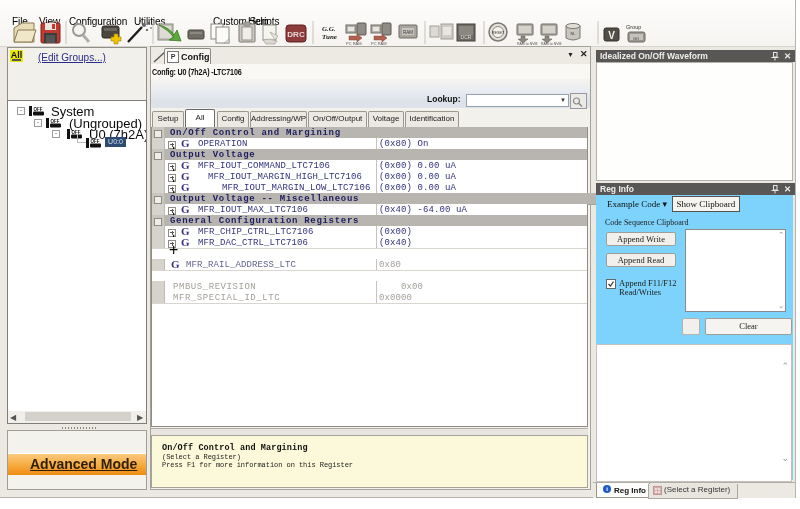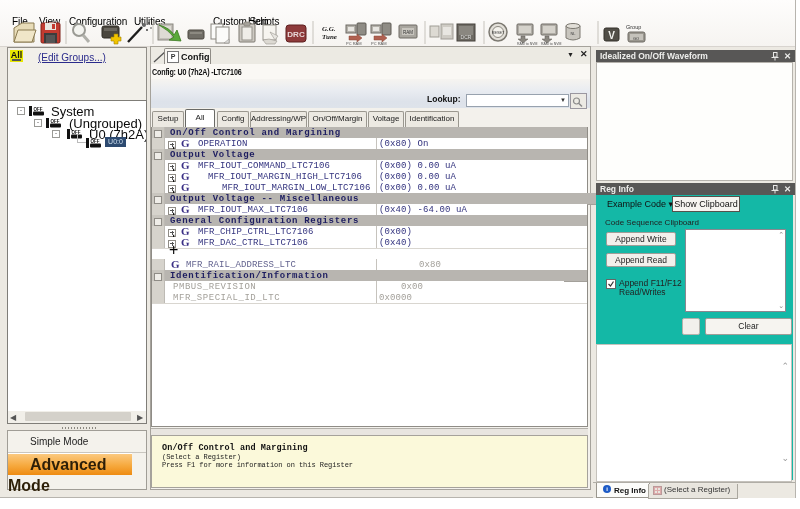--- a/index.html
+++ b/index.html
@@ -227,25 +227,23 @@
       <div class="ab" style="left:129px;top:2px;font-size:8px;color:#555;">▶</div>
     </div>
   </div>
 
   <div class="ab" style="left:7px;top:425px;width:140px;height:5px;">
     <div class="ab" style="left:55px;top:2px;width:34px;height:2px;
          background:repeating-linear-gradient(90deg,#8b8880 0 1px,transparent 1px 3px);"></div>
   </div>
 
   <div class="ab" style="left:7px;top:430px;width:140px;height:60px;border:1px solid #a09d96;box-sizing:border-box;background:#f4f2ec;">
-    <div class="ab" style="left:0;top:0;width:138px;height:21px;border-bottom:1px solid #c9c6bf;
-         font-size:10px;color:#222;line-height:21px;"><span style="margin-left:22px;">Simple Mode</span></div>
-    <div class="ab" style="left:0;top:22px;width:124px;height:21px;
+    <div class="ab" style="left:0;top:22px;width:138px;height:21px;
          background:linear-gradient(#fbc97f,#f6a93e 55%,#ee8b12);border-top:1px solid #fff;
-         font-size:16px;color:#2d1f08;line-height:21px;font-weight:bold;"><span style="margin-left:22px;">Advanced Mode</span></div>
+         font-size:14px;color:#2d1f08;line-height:21px;font-weight:bold;text-decoration:underline;"><span style="margin-left:22px;">Advanced Mode</span></div>
     <div class="ab" style="left:0;top:44px;width:138px;height:14px;"></div>
   </div>
 
   <div class="ab" style="left:150px;top:46px;width:441px;height:444px;background:#f4f2ed;border:1px solid #a5a29b;box-sizing:border-box;">
 
     <div class="ab" style="left:0;top:0;width:439px;height:17px;background:#eceae3;border-bottom:1px solid #b3b0a9;">
       <svg class="ab" style="left:2px;top:2px;" width="16" height="14" viewBox="0 0 16 14">
         <line x1="1" y1="13" x2="13" y2="2" stroke="#555" stroke-width="1.3"></line>
       </svg>
       <div class="ab" style="left:13px;top:1px;width:45px;height:16px;background:#f6f4ef;border:1px solid #8f8c86;border-bottom:none;border-radius:2px 2px 0 0;">
@@ -271,21 +269,21 @@
       <svg width="13" height="12" viewBox="0 0 13 12">
           <circle cx="5.5" cy="5" r="3" fill="none" stroke="#8a8a8a" stroke-width="1.2"></circle>
           <line x1="8" y1="7.5" x2="11" y2="10.5" stroke="#8a8a8a" stroke-width="1.5"></line>
         </svg>
     </div>
 
     <div class="tab2" style="left:1px;top:64px;width:30px;line-height:14px;">Setup</div>
     <div class="tab2" style="left:34px;top:62px;width:28px;height:17px;background:#fff;line-height:15px;border-color:#6a6a66;">All</div>
     <div class="tab2" style="left:66px;top:64px;width:30px;line-height:14px;">Config</div>
     <div class="tab2" style="left:99px;top:64px;width:55px;line-height:14px;">Addressing/WP</div>
-    <div class="tab2" style="left:157px;top:64px;width:57px;line-height:14px;">On/Off/Margin</div>
+    <div class="tab2" style="left:157px;top:64px;width:57px;line-height:14px;">On/Off/Output</div>
     <div class="tab2" style="left:217px;top:64px;width:34px;line-height:14px;">Voltage</div>
     <div class="tab2" style="left:254px;top:64px;width:52px;line-height:14px;">Identification</div>
   </div>
 
   <div id="grid" class="ab" style="left:151px;top:127px;width:437px;height:300px;background:#fff;border-left:1px solid #8f8c86;border-right:1px solid #8f8c86;border-bottom:1px solid #8f8c86;box-sizing:border-box;">
       <div class="ghdr" style="left:0;top:0px;width:435px;">
         <div class="gut" style="background:#c9c6bf;"></div>
         <div class="hminus"></div>
         <div class="htxt">On/Off Control and Margining</div>
       </div>
@@ -358,26 +356,21 @@
         <div class="gG" style="">G</div>
         <div class="regname" style="color:#32327e;">MFR_DAC_CTRL_LTC7106</div>
         <div class="vline"></div>
         <div class="regval" style="color:#32327e;">(0x40)</div>
       </div>
       <div class="gridrow" style="left:0;top:132px;width:435px;">
         <div class="gut"></div>
         <div class="gG" style="left:19px;">G</div>
         <div class="regname" style="color:#32327e;left:34px;color:#62628e;">MFR_RAIL_ADDRESS_LTC</div>
         <div class="vline"></div>
-        <div class="regval" style="color:#a3a09a;margin-left:40px;">0x80</div>
-      </div>
-      <div class="ghdr" style="left:0;top:143px;width:435px;">
-        <div class="gut" style="background:#c9c6bf;"></div>
-        <div class="hminus"></div>
-        <div class="htxt">Identification/Information</div>
+        <div class="regval" style="color:#a3a09a;">0x80</div>
       </div>
       <div class="gridrow" style="left:0;top:154px;width:412px;">
         <div class="gut"></div>
         <div class="regname" style="color:#a3a09a;left:21px;letter-spacing:0.55px;">PMBUS_REVISION</div>
         <div class="vline"></div>
         <div class="regval" style="color:#a3a09a;margin-left:22px;">0x00</div>
       </div>
       <div class="gridrow" style="left:0;top:165px;width:435px;">
         <div class="gut"></div>
         <div class="regname" style="color:#a3a09a;left:21px;letter-spacing:0.55px;">MFR_SPECIAL_ID_LTC</div>
@@ -405,21 +398,21 @@
   <div class="ab" style="left:596px;top:62px;width:197px;height:119px;background:#fefefc;border:1px solid #b5b2ac;box-sizing:border-box;"></div>
 
   <div class="dkhdr" style="left:596px;top:183px;width:195px;">Reg Info
     <svg style="position:absolute;right:16px;top:2px;" width="8" height="9" viewBox="0 0 8 9">
         <rect x="2.5" y="0.5" width="3.5" height="4.5" fill="none" stroke="#e8e8e6" stroke-width="1"></rect>
         <line x1="0.5" y1="5.5" x2="7.5" y2="5.5" stroke="#e8e8e6"></line>
         <line x1="4" y1="5.5" x2="4" y2="8.5" stroke="#e8e8e6"></line>
       </svg>
     <span style="position:absolute;right:4px;top:0;">✕</span>
   </div>
-  <div class="ab" style="left:596px;top:195px;width:197px;height:285px;background:#14b8a6;">
+  <div class="ab" style="left:596px;top:195px;width:197px;height:285px;background:#7dd3fc;font-family:Liberation Serif, serif;">
     <span class="ab" style="left:11px;top:4px;font-size:9px;color:#111;">Example Code ▾</span>
     <div class="ab" style="left:76px;top:1px;width:66px;height:14px;background:#f6f4f0;border:1px solid #55524c;
          font-size:9px;text-align:center;line-height:14px;color:#111;">Show Clipboard</div>
     <span class="ab" style="left:9px;top:23px;font-size:8px;color:#222;">Code Sequence Clipboard</span>
     <div class="btn" style="left:10px;top:37px;width:68px;height:12px;line-height:12px;">Append Write</div>
     <div class="btn" style="left:10px;top:58px;width:68px;height:12px;line-height:12px;">Append Read</div>
     <div class="ab" style="left:10px;top:84px;width:8px;height:8px;background:#fff;border:1px solid #666;overflow:hidden;">
       <svg style="position:absolute;left:0;top:0;display:block;" width="8" height="8" viewBox="0 0 8 8">
           <path d="M1.5 4 L3.5 6 L6.5 1.5" stroke="#333" stroke-width="1.2" fill="none"></path>
         </svg>

